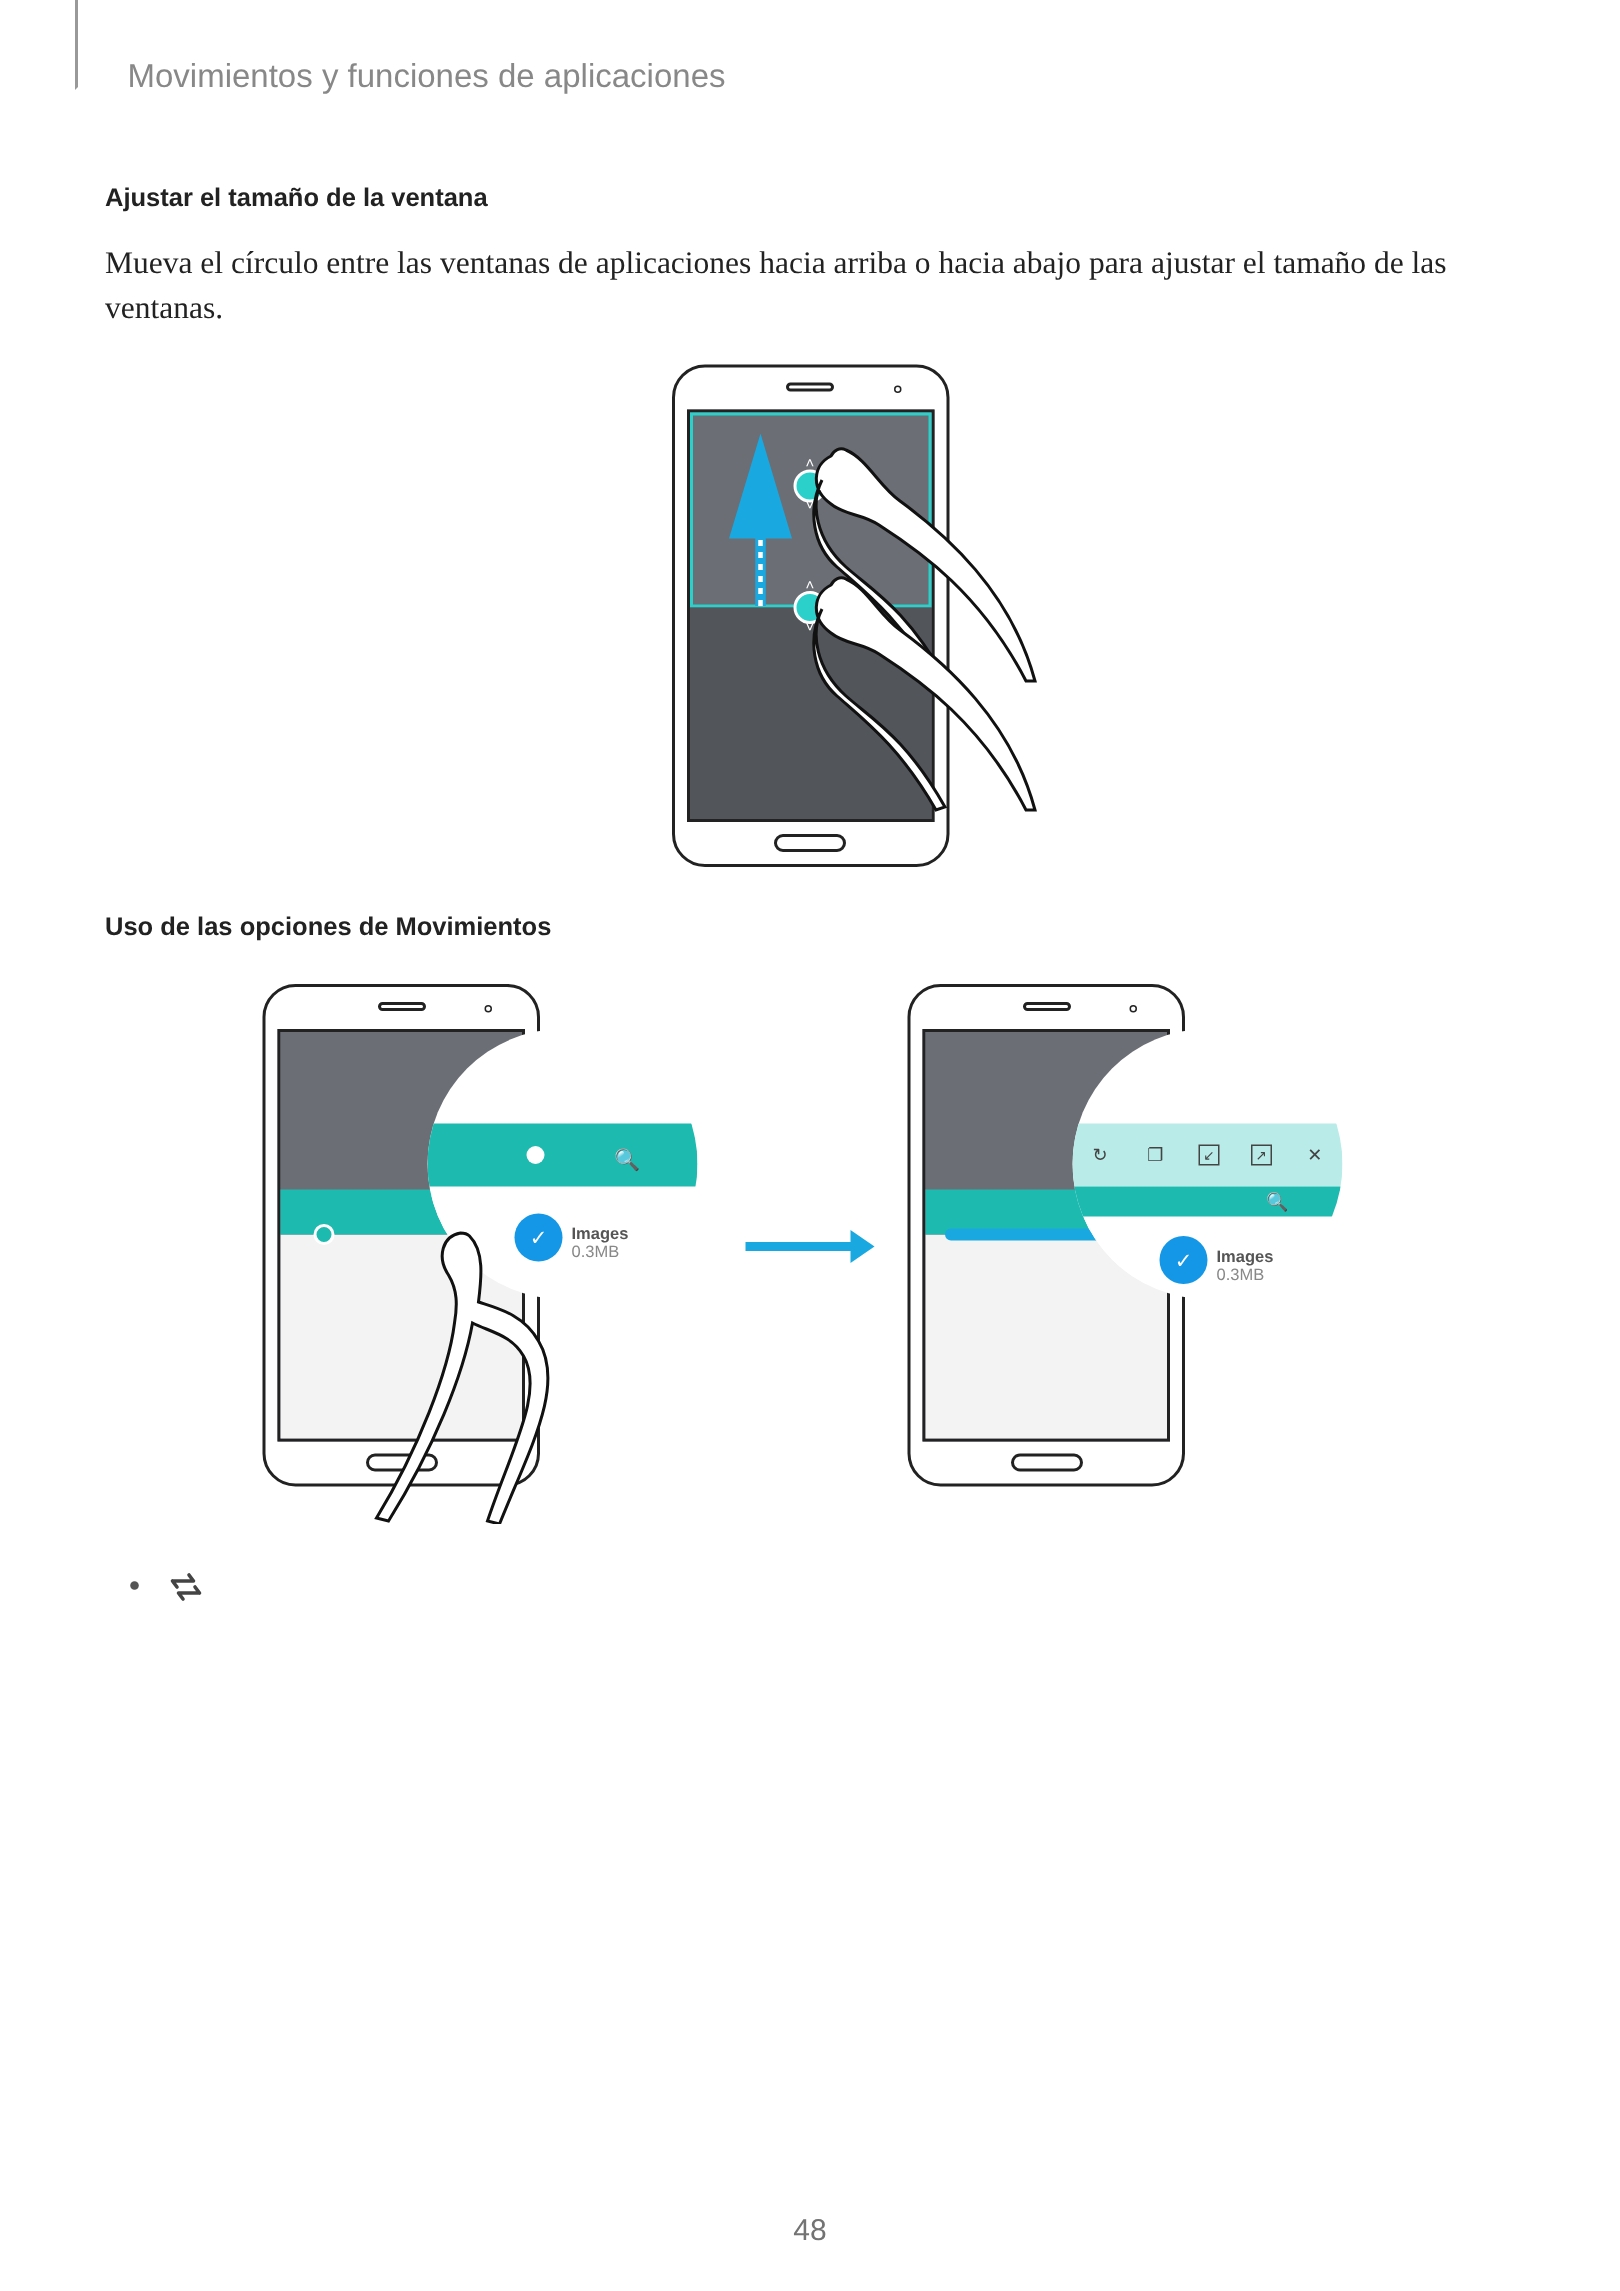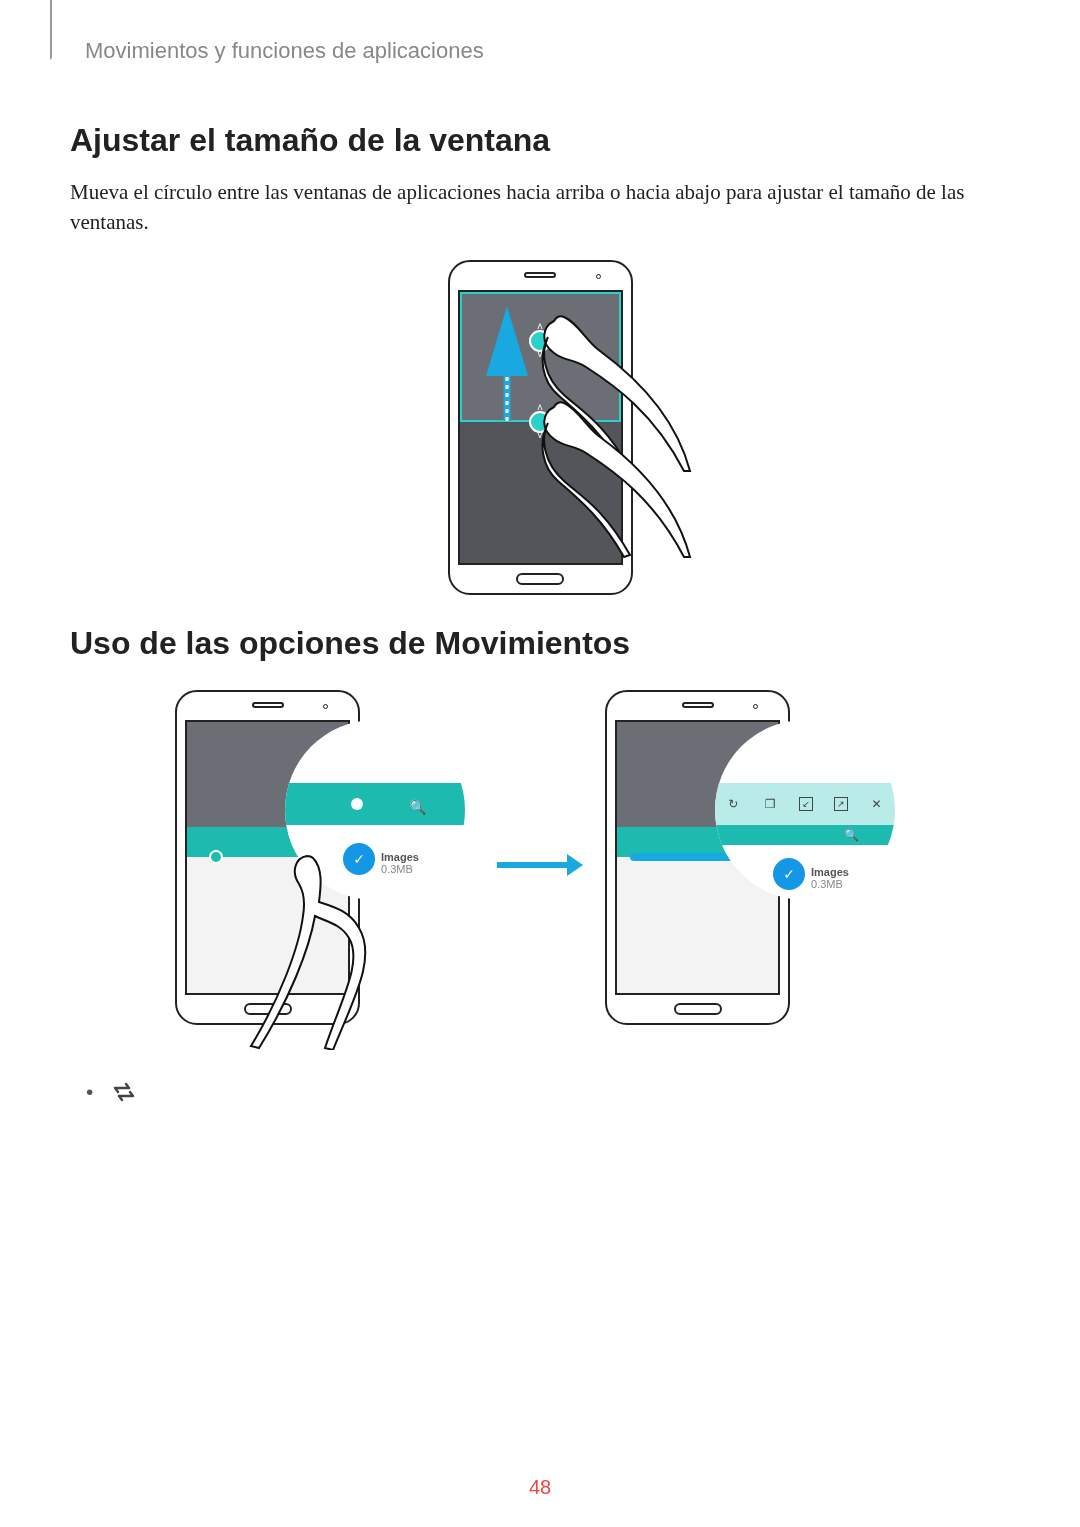--- a/index.html
+++ b/index.html
@@ -25,21 +25,21 @@
     border-left: 2px solid #999;
     border-bottom: 2px solid transparent;
   }
   .breadcrumb {
     color: #888;
     font-size: 22px;
     margin-left: 15px;
     margin-bottom: 58px;
   }
   h2 {
-    font-size: 32px;
+    font-size: 17px;
     font-weight: 700;
     margin-bottom: 18px;
   }
   p {
     font-size: 21px;
     line-height: 1.45;
     margin-bottom: 22px;
     font-family: Liberation Serif, serif;
   }
   .figure-center { text-align: center; margin: 10px 0 30px 0; }
@@ -132,21 +132,21 @@
   }
   .long-arrow svg { display:block;}
   .bullet-row {
     display:flex; align-items:center; gap:12px;
     font-size:21px; margin-top:8px;
   }
   .bullet-dot { color:#555; margin:0 6px 0 16px; }
   .swap-icon { display:inline-flex; width:26px; height:20px; }
   .page-number {
     position:absolute; left:0; right:0; bottom:28px;
-    text-align:center; font-size:20px; color:#ef4444;
+    text-align:center; font-size:20px; color:#737373;
   }
 </style>
 </head>
 <body>
 
 <div class="page">
   <div class="corner"></div>
 
   <div class="breadcrumb">Movimientos y funciones de aplicaciones</div>
 

